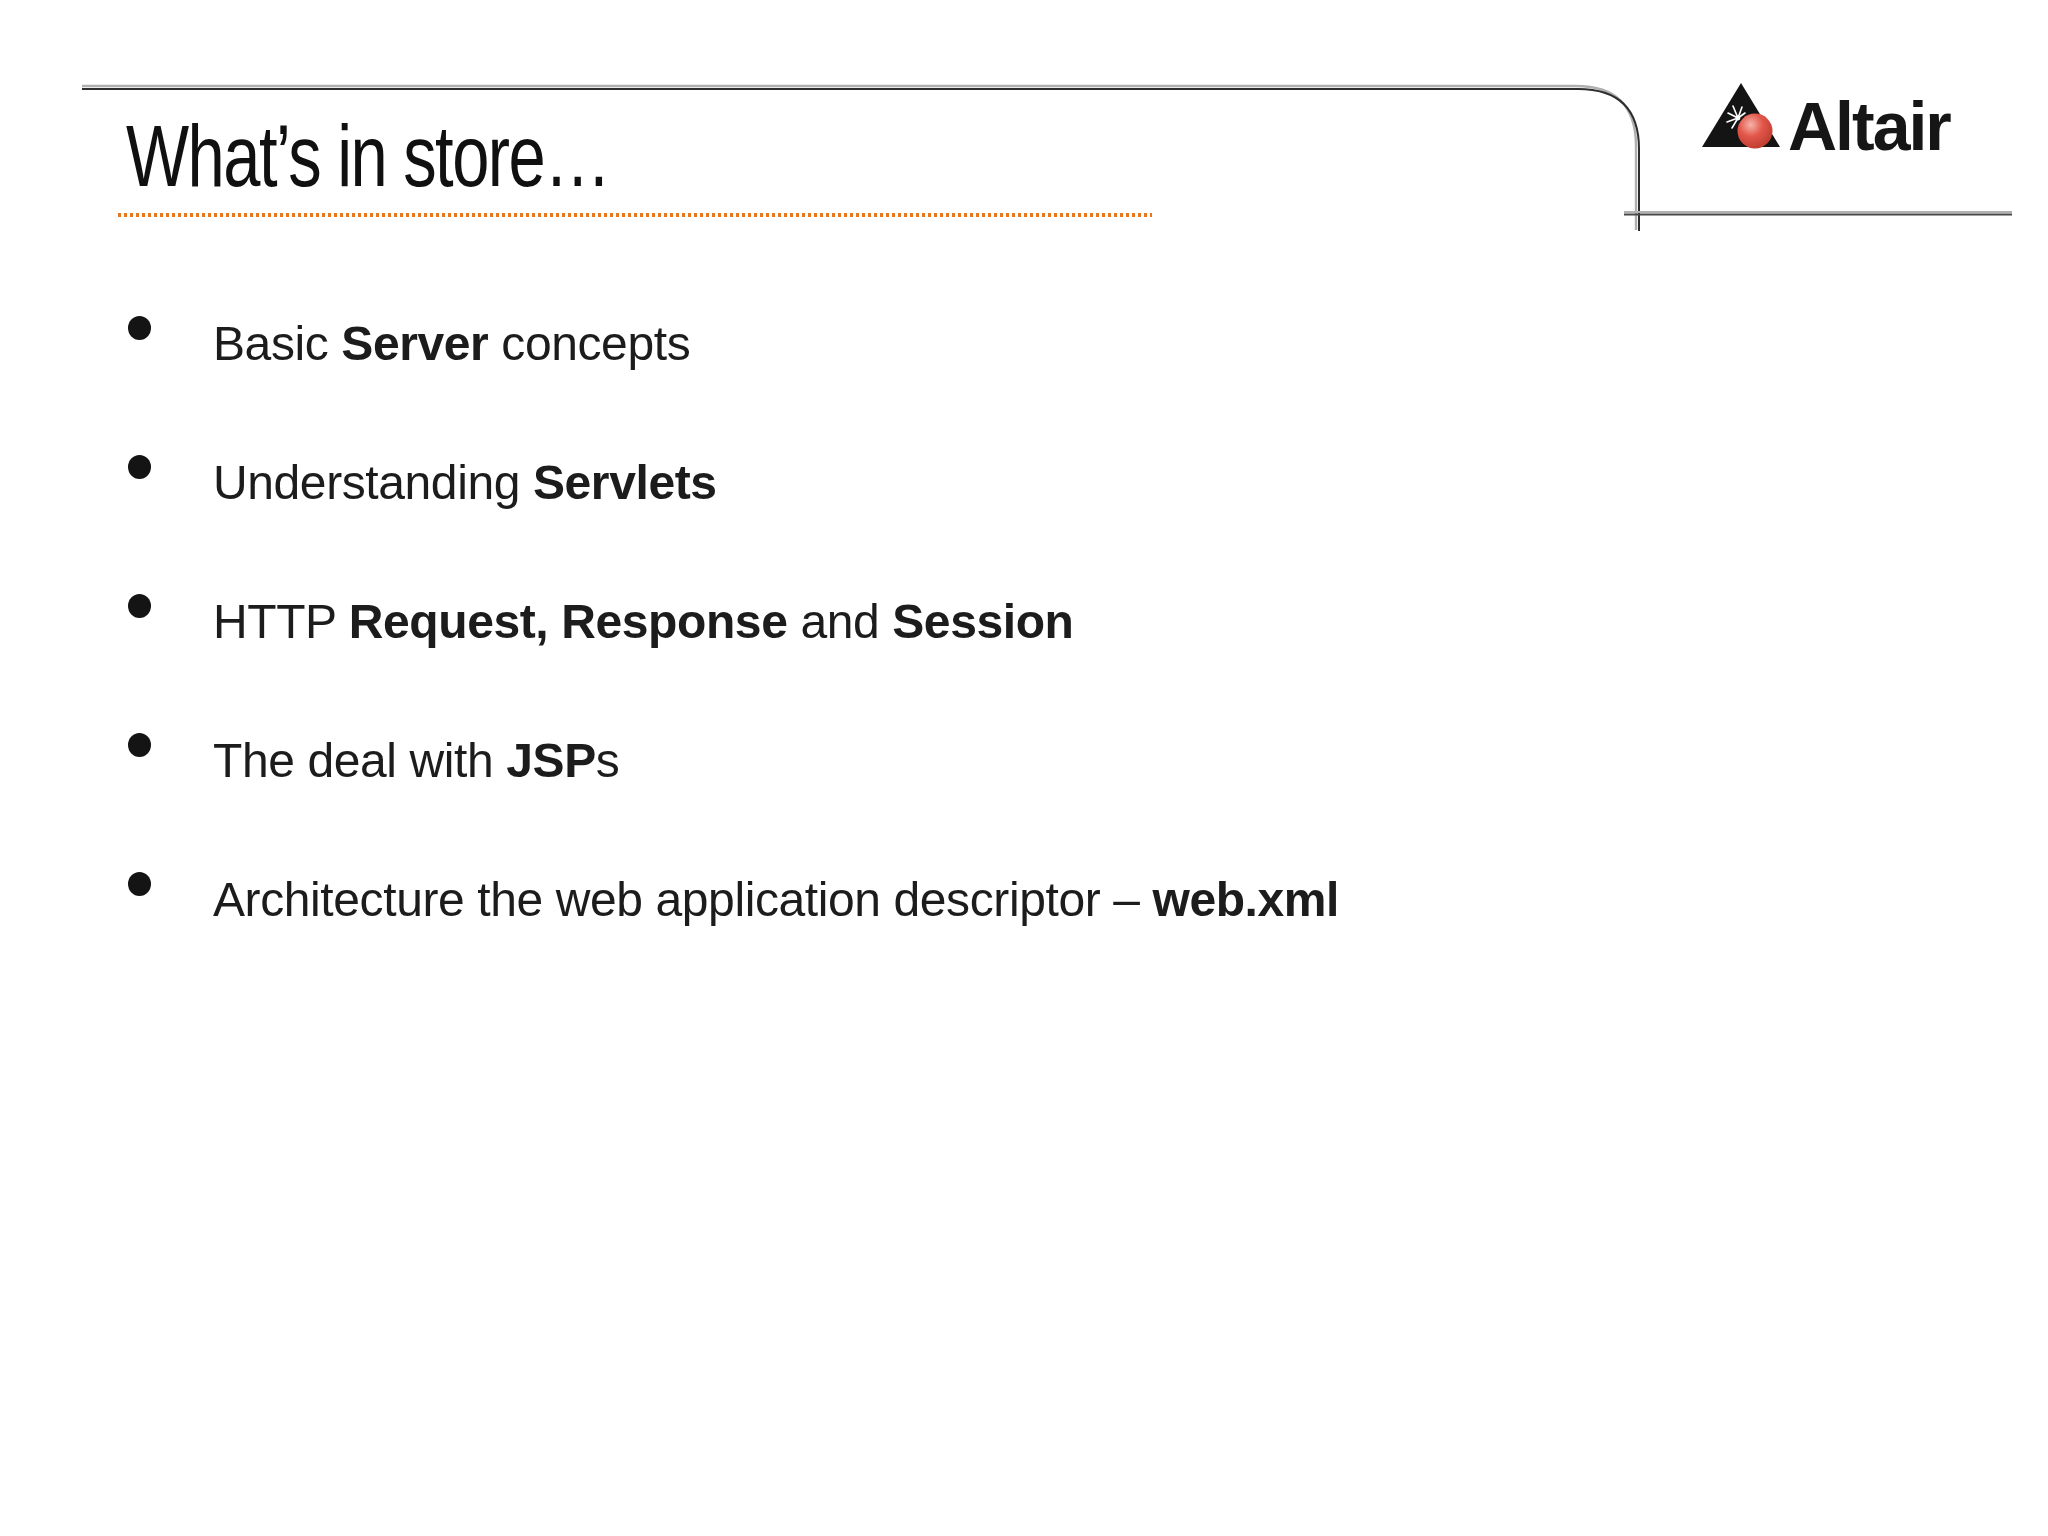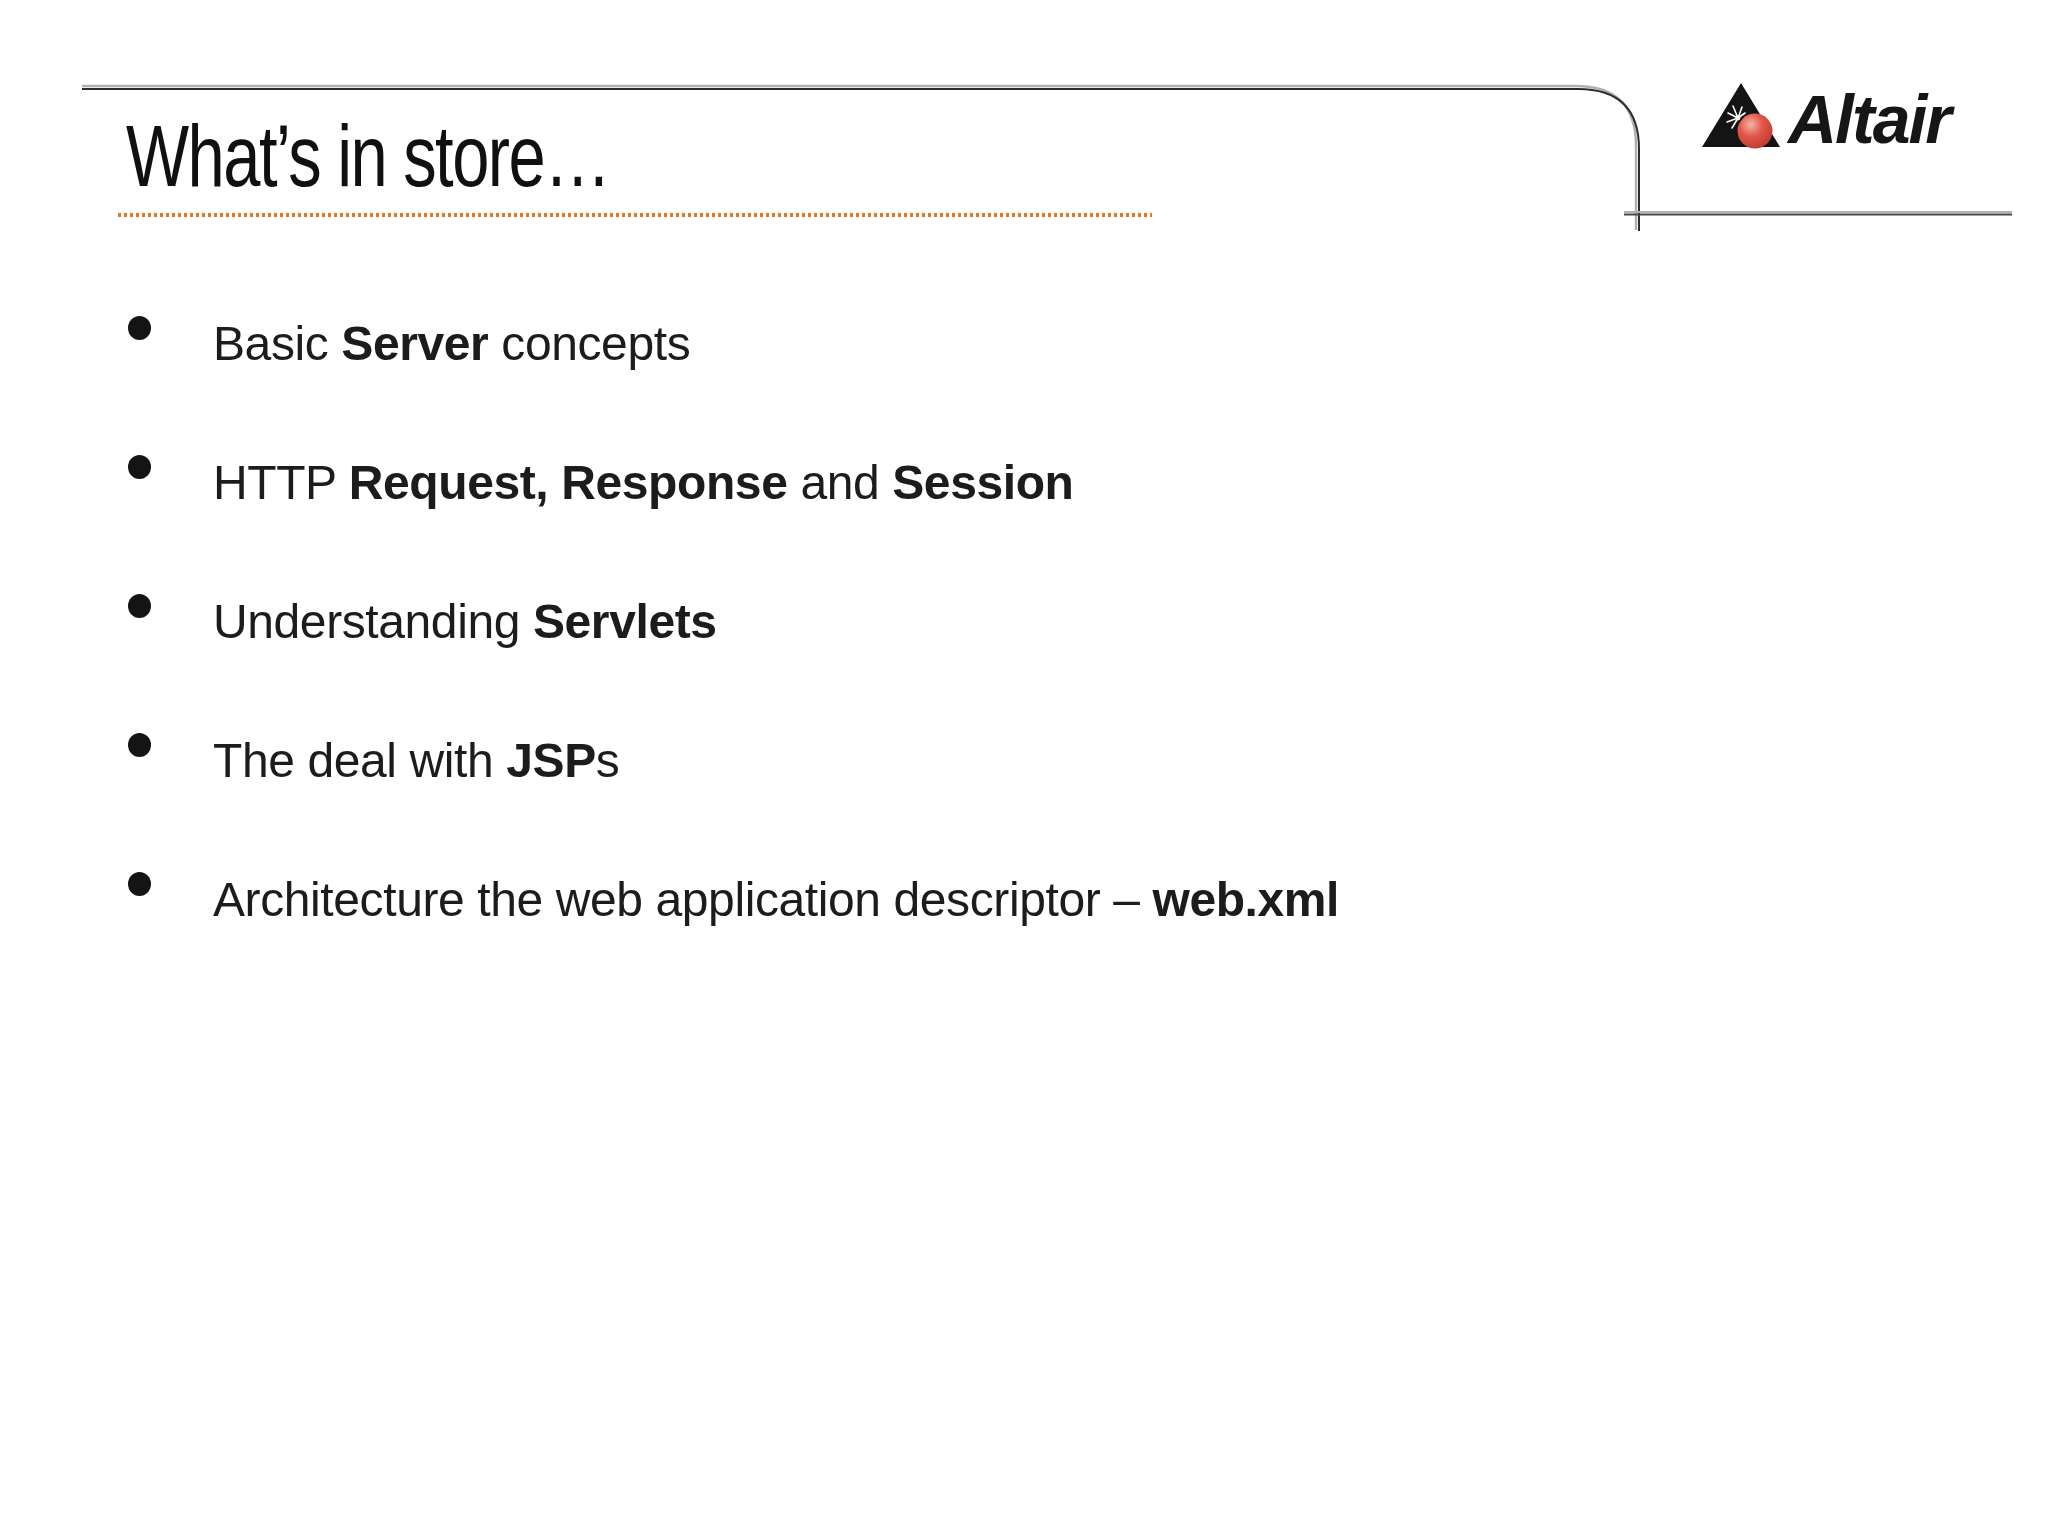--- a/index.html
+++ b/index.html
@@ -53,28 +53,27 @@
     position: absolute;
     left: 1690px;
     top: 75px;
     width: 340px;
     height: 90px;
   }
   .logo-mark { position: absolute; left: 0; top: 0; }
   .logo-text {
     position: absolute;
     left: 98px;
-    top: 10px;
+    top: 17px;
     font-size: 68px;
     font-weight: 700;
     letter-spacing: -2px;
     color: #161616;
     line-height: 1;
     white-space: nowrap;
-    font-style: italic;
   }
   
   .bullets {
     position: absolute;
     left: 128px;
     top: 316px;
     list-style: none;
   }
   .bullets li {
     display: flex;
@@ -143,25 +142,25 @@
     <span class="logo-text">Altair</span>
   </div>
 
   <ul class="bullets">
     <li>
       <span class="dot"></span>
       <p class="txt"><span>Basic </span><b>Server</b><span> concepts</span></p>
     </li>
     <li>
       <span class="dot"></span>
-      <p class="txt"><span>HTTP </span><b>Request, Response</b><span> and </span><b>Session</b></p>
+      <p class="txt"><span>Understanding </span><b>Servlets</b></p>
     </li>
     <li>
       <span class="dot"></span>
-      <p class="txt"><span>Understanding </span><b>Servlets</b></p>
+      <p class="txt"><span>HTTP </span><b>Request, Response</b><span> and </span><b>Session</b></p>
     </li>
     <li>
       <span class="dot"></span>
       <p class="txt"><span>The deal with </span><b>JSP</b><span>s</span></p>
     </li>
     <li>
       <span class="dot"></span>
       <p class="txt"><span>Architecture the web application descriptor – </span><b>web.xml</b></p>
     </li>
   </ul>

